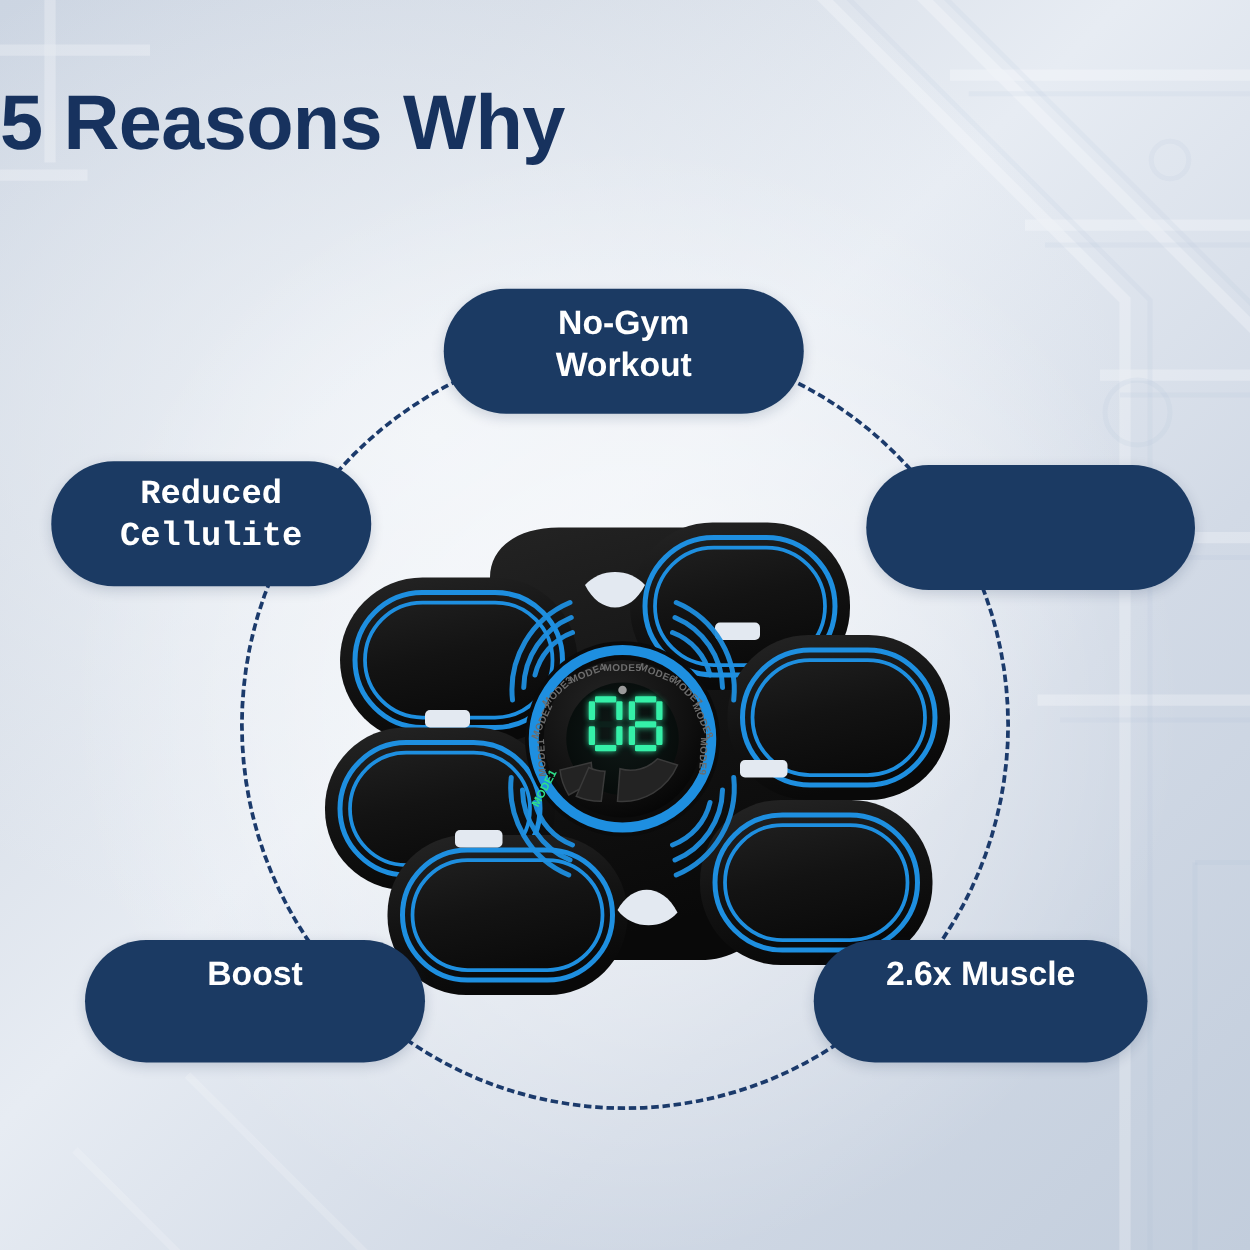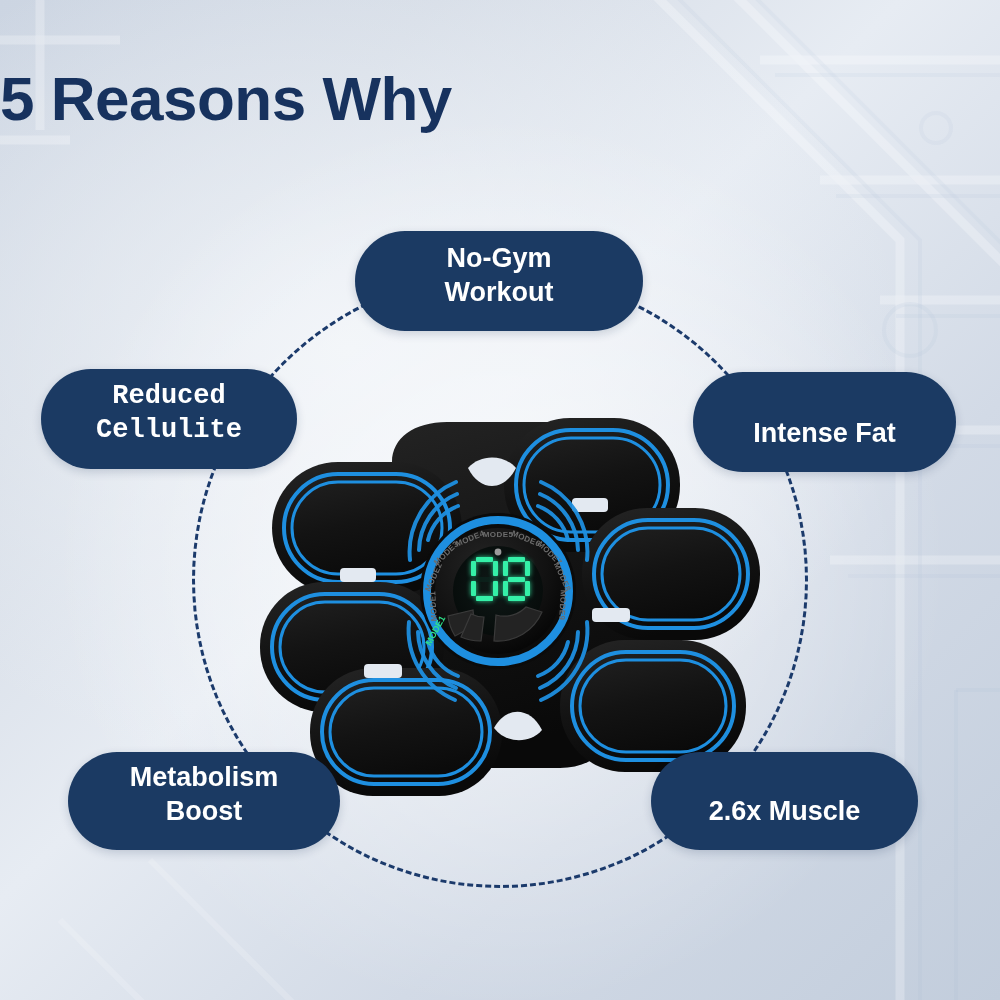--- a/index.html
+++ b/index.html
@@ -60,30 +60,30 @@
     height: 616px;
     border: 3px dashed #1b3a6b;
     border-radius: 50%;
     pointer-events: none;
   }
 
   
   .pill {
     position: absolute;
     display: flex;
-    align-items: flex-end;
+    align-items: flex-start;
     justify-content: center;
     text-align: center;
     background: #1b3a63;
     color: #ffffff;
     border-radius: 999px;
     font-size: 27px;
     font-weight: bold;
     line-height: 1.26;
-    padding: 22px 26px;
+    padding: 10px 26px;
     box-shadow: 0 3px 10px rgba(18,40,75,0.18);
     z-index: 6;
   }
   .pill span { display: block; }
 
   .pill-top    { left: 355px; top: 231px; width: 288px; height: 100px; }
   .pill-left   { left: 41px;  top: 369px; width: 256px; height: 100px; font-family: Liberation Mono, monospace; }
   .pill-right  { left: 693px; top: 372px; width: 263px; height: 100px; }
   .pill-bleft  { left: 68px;  top: 752px; width: 272px; height: 98px;  }
   .pill-bright { left: 651px; top: 752px; width: 267px; height: 98px;  }
@@ -345,27 +345,25 @@
 
   <div class="pill pill-left">
     <div>
       <span>Reduced</span>
       <span>Cellulite</span>
     </div>
   </div>
 
   <div class="pill pill-right">
     <div>
-      <span>Intense Fat</span>
     </div>
   </div>
 
   <div class="pill pill-bleft">
     <div>
-      <span>Metabolism</span>
       <span>Boost</span>
     </div>
   </div>
 
   <div class="pill pill-bright">
     <div>
       <span>2.6x Muscle</span>
     </div>
   </div>
 

